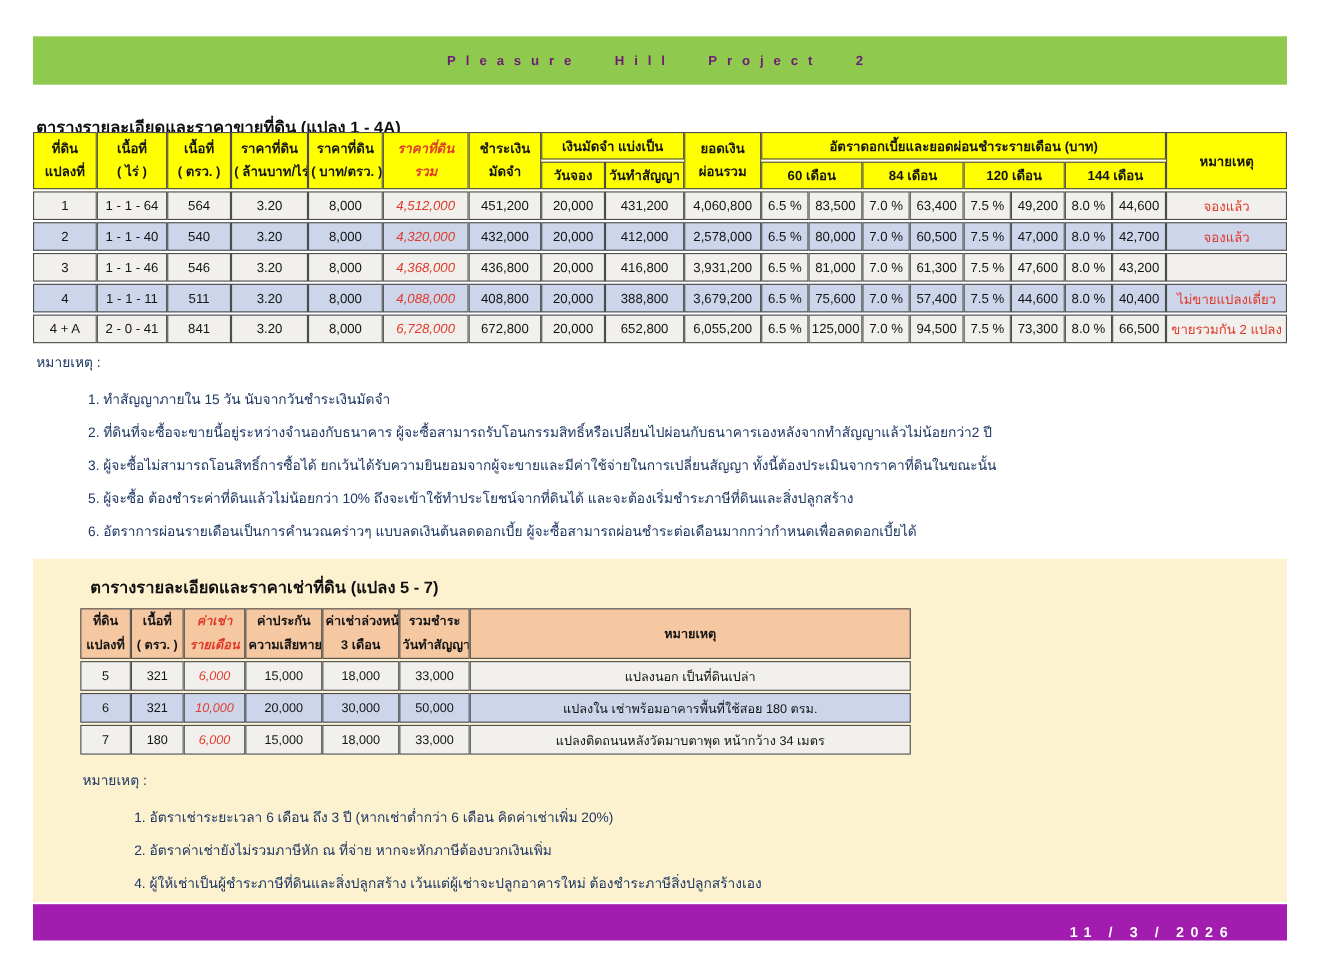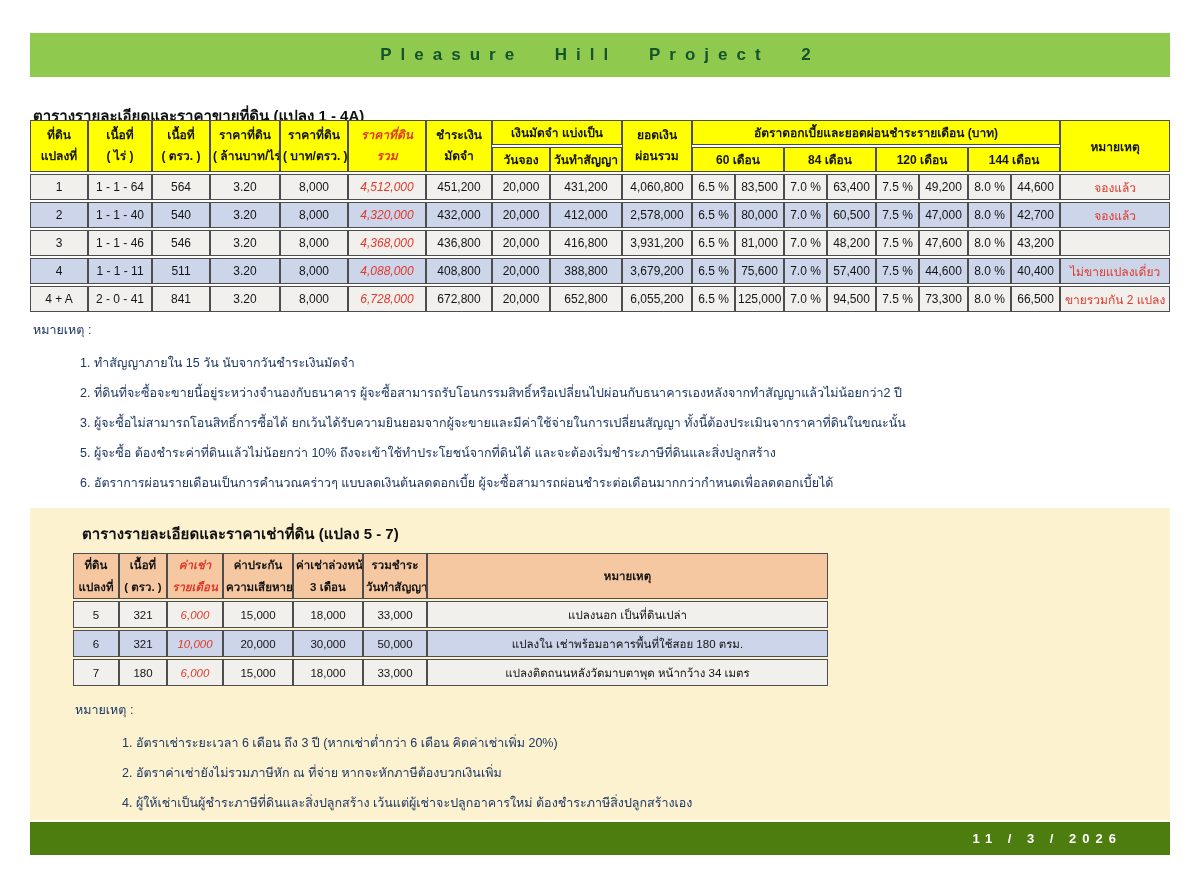--- a/index.html
+++ b/index.html
@@ -7,21 +7,21 @@
     width:1200px;height:879px;position:relative;background:#ffffff;
     font-family:"Liberation Sans","DejaVu Sans",sans-serif;
     -webkit-font-smoothing:antialiased;
   }
   
   .titlebar{
     position:absolute;left:30px;top:33px;width:1140px;height:44px;
     background:#8fca4f;display:flex;align-items:center;justify-content:center;
   }
   .titlebar .ttl{
-    font-size:17px;font-weight:bold;color:#14532d;
+    font-size:12px;font-weight:bold;color:#701a75;
     letter-spacing:9px;word-spacing:18px;
   }
   
   .sec1-title{
     position:absolute;left:33px;top:104px;font-size:15px;font-weight:bold;color:#101010;
   }
   table.grid{
     border-collapse:separate;border-spacing:0 2px;table-layout:fixed;
   }
   table.grid th,table.grid td{
@@ -56,22 +56,22 @@
     position:absolute;left:73px;top:551px;width:755px;font-size:11.5px;
   }
   .t2 th{background:#f5c8a2;font-weight:bold;font-size:11.5px;height:23px;color:#141414;white-space:nowrap;}
   .t2 th .l{line-height:22px;}
   .t2 td{height:25px;color:#141414;}
   .th-brown{color:#9b4a26;}
   .notes2{left:75px;top:700px;width:1090px;}
   .notes2 .nitem{margin-bottom:15px;}
   
   .footerbar{
-    position:absolute;left:30px;top:822px;width:1140px;height:33px;background:#4d7c0f;
-    display:flex;align-items:center;justify-content:flex-end;
+    position:absolute;left:30px;top:822px;width:1140px;height:33px;background:#a21caf;
+    display:flex;align-items:flex-end;justify-content:flex-end;
   }
   .footerbar .fdate{
     color:#ffffff;font-weight:bold;font-size:13px;letter-spacing:6px;margin-right:48px;
   }
 </style>
 </head>
 <body>
 
 <div class="titlebar">
   <span class="ttl">Pleasure Hill Project 2</span>
@@ -198,21 +198,21 @@
         <td>3.20</td>
         <td>8,000</td>
         <td class="red-i">4,368,000</td>
         <td>436,800</td>
         <td>20,000</td>
         <td>416,800</td>
         <td>3,931,200</td>
         <td>6.5 %</td>
         <td>81,000</td>
         <td>7.0 %</td>
-        <td>48,200</td>
+        <td>61,300</td>
         <td>7.5 %</td>
         <td>47,600</td>
         <td>8.0 %</td>
         <td>43,200</td>
         <td class="note-red"></td>
       </tr>
       <tr class="row-b">
         <td>4</td>
         <td>1 - 1 - 11</td>
         <td>511</td>

